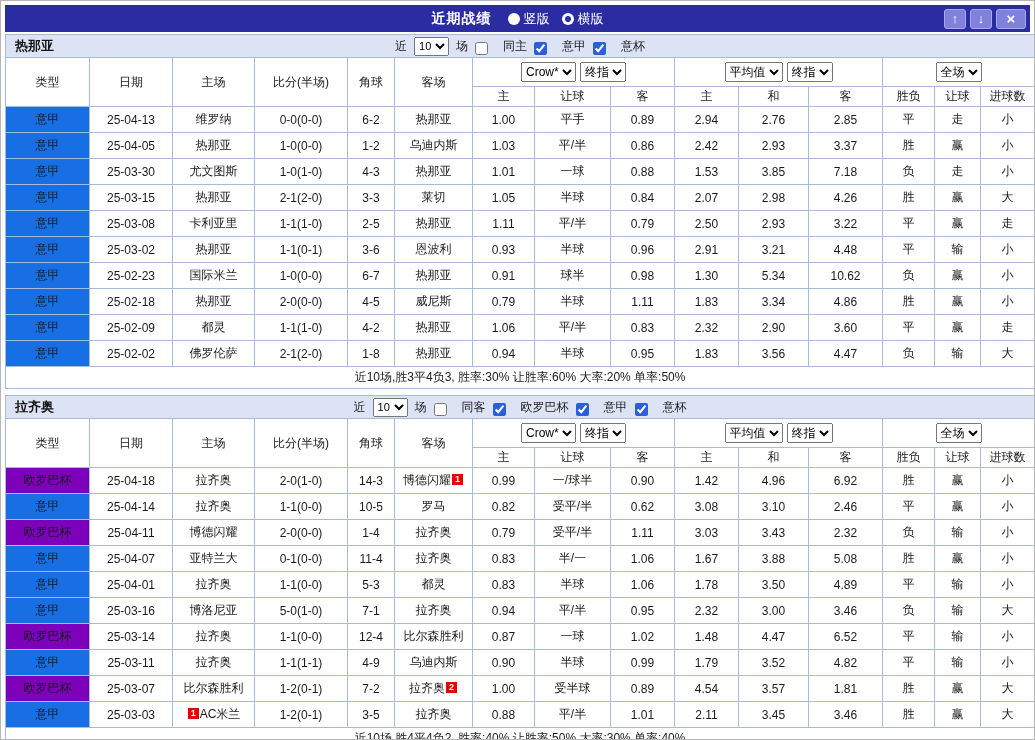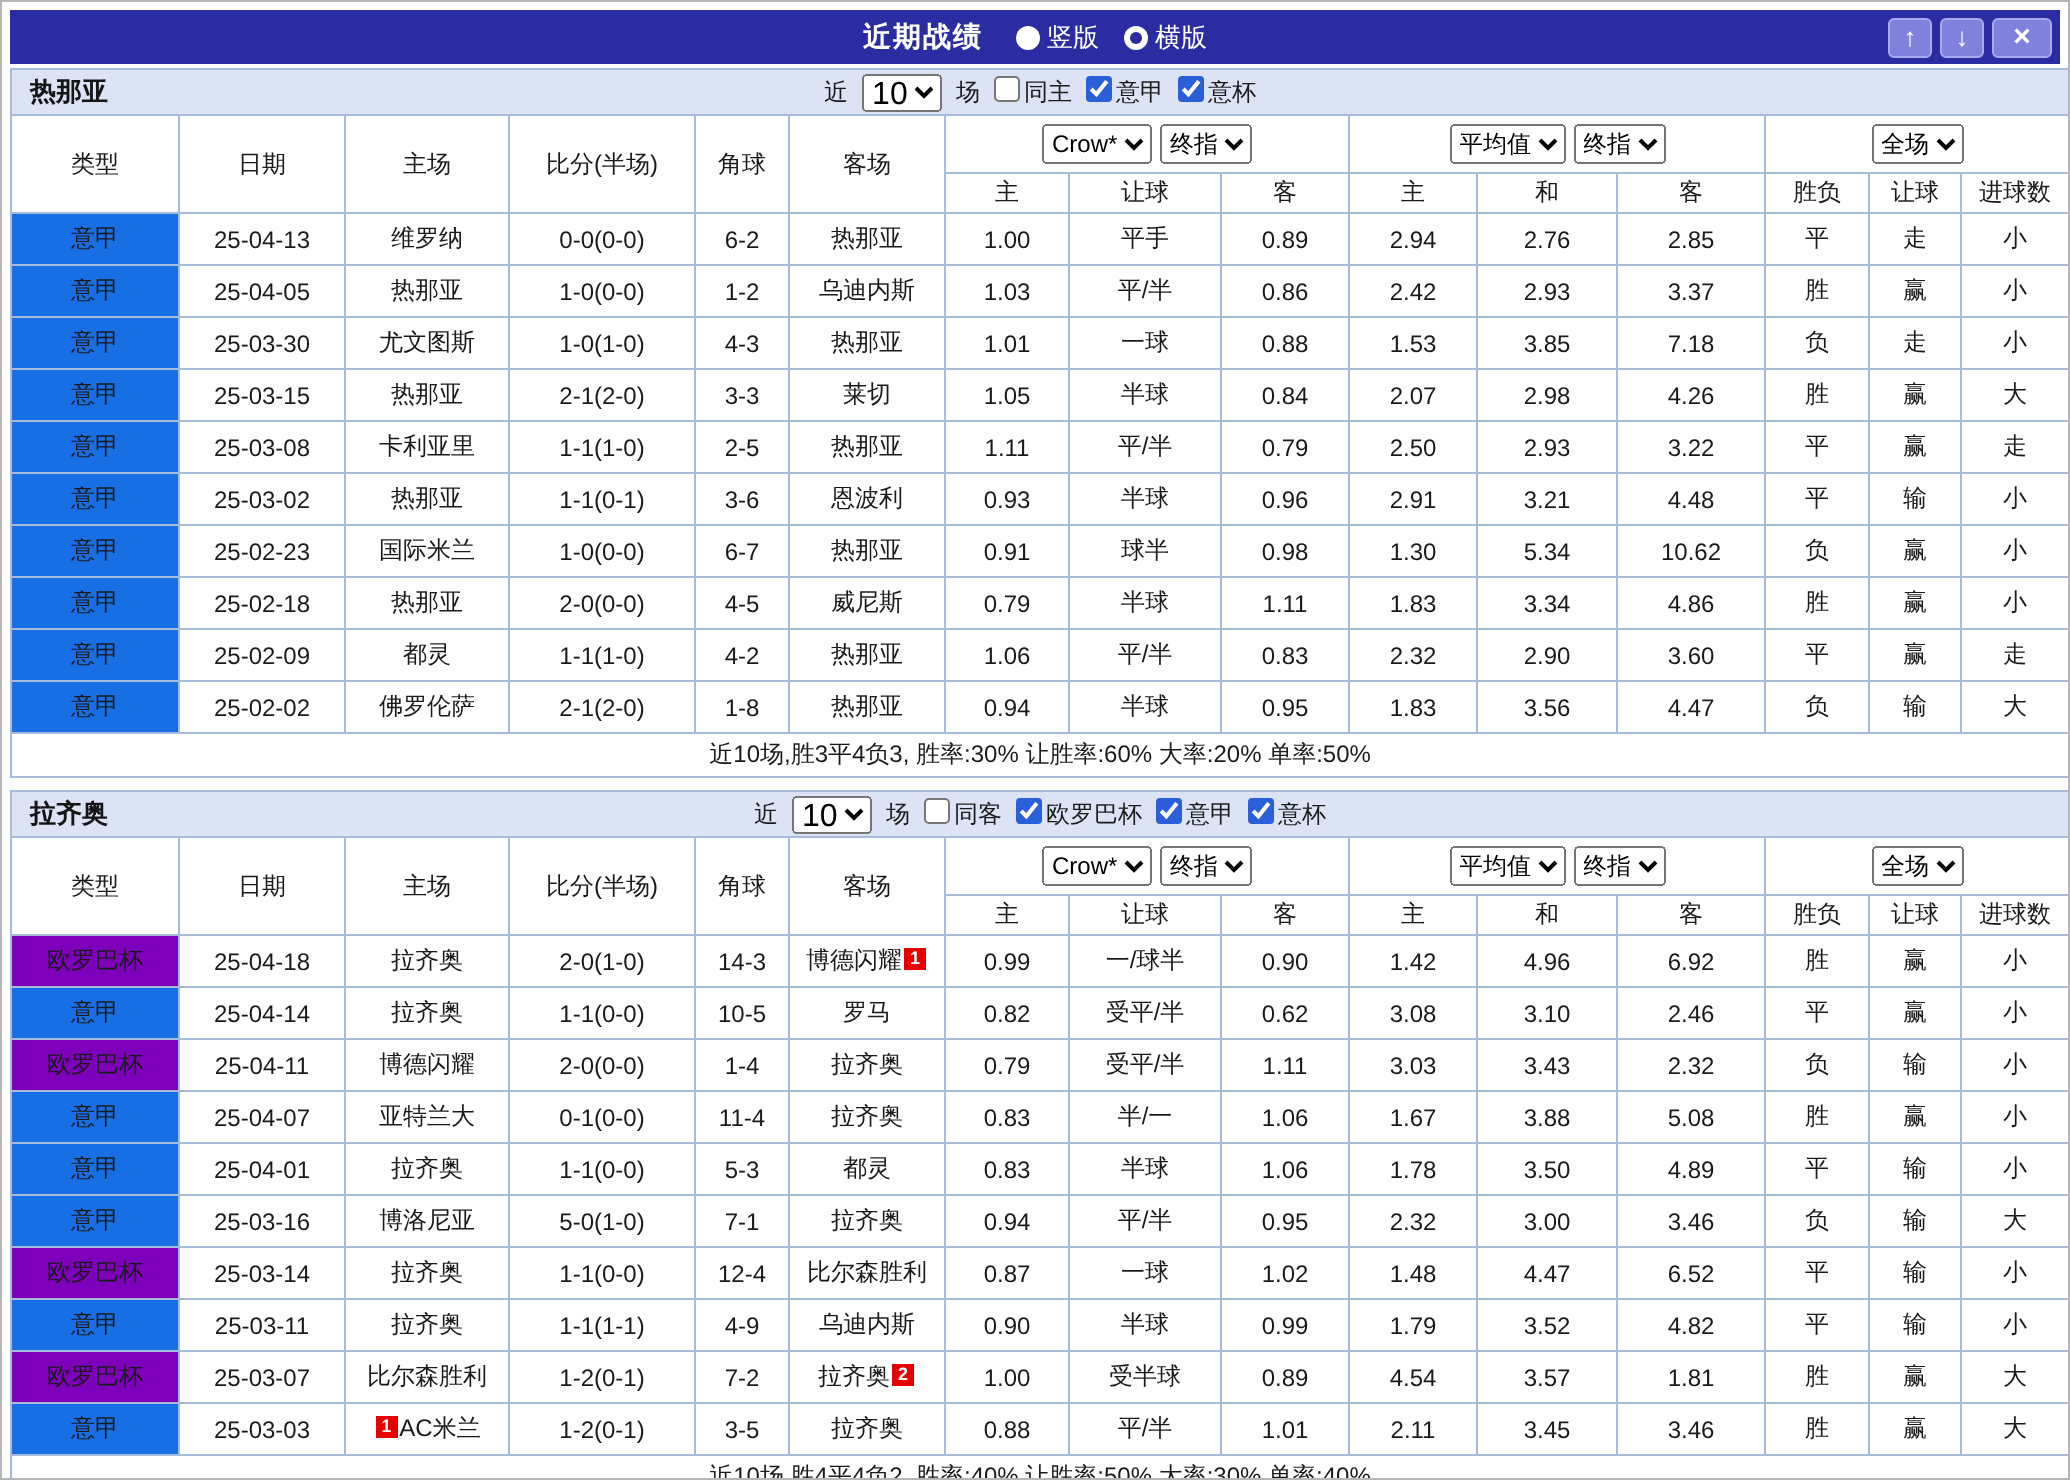--- a/index.html
+++ b/index.html
@@ -22,22 +22,22 @@
   .tb-btn { width:22px; height:20px; background:#8080dd; border:1px solid #a9a9ef; border-radius:3px; color:#fff; font-size:13px; font-weight:bold; line-height:17px; text-align:center; padding:0; cursor:pointer; }
   .tb-btn.close { width:30px; font-size:15px; }
   
   table.grid { border-collapse:collapse; table-layout:fixed; width:100%; border:1px solid #ec4899; }
   table.grid + table.grid { margin-top:6px; }
   .grid td { border:1px solid #a7bbdb; text-align:center; font-size:12px; color:#1a1a1a; padding:0 1px; overflow:hidden; white-space:nowrap; height:22px; }
   .section-title td { background:#dce3f5; height:22px; }
   .title-inner { position:relative; display:flex; align-items:center; justify-content:center; height:22px; }
   .team { position:absolute; left:8px; font-weight:bold; color:#151515; font-size:13px; }
   .filters { display:flex; align-items:center; gap:7px; font-size:12px; }
-  .filters select { height:19px; font-size:16px; }
-  .cbx { display:flex; align-items:flex-start; gap:2px; cursor:pointer; }
+  .filters select { height:19px; font-size:11px; }
+  .cbx { display:flex; align-items:flex-end; gap:15px; cursor:pointer; }
   .cbx input { width:13px; height:13px; margin:0; accent-color:#2b5fd9; }
   .hdr-dd td { height:25px; }
   .hdr-dd select { height:20px; font-size:12px; margin:4px 2px; max-width:46%; }
   .hdr-sub td { height:20px; }
   tbody .data-row td { height:26px; }
   tfoot td { color:#e60000; height:22px; font-size:12px;margin-top:12px; }
   .lg { color:#fff; }
   .lg-blue { background:#186fe4; }
   .lg-purple { background:#7d00bb; }
   .c-r { color:#e60000; }

